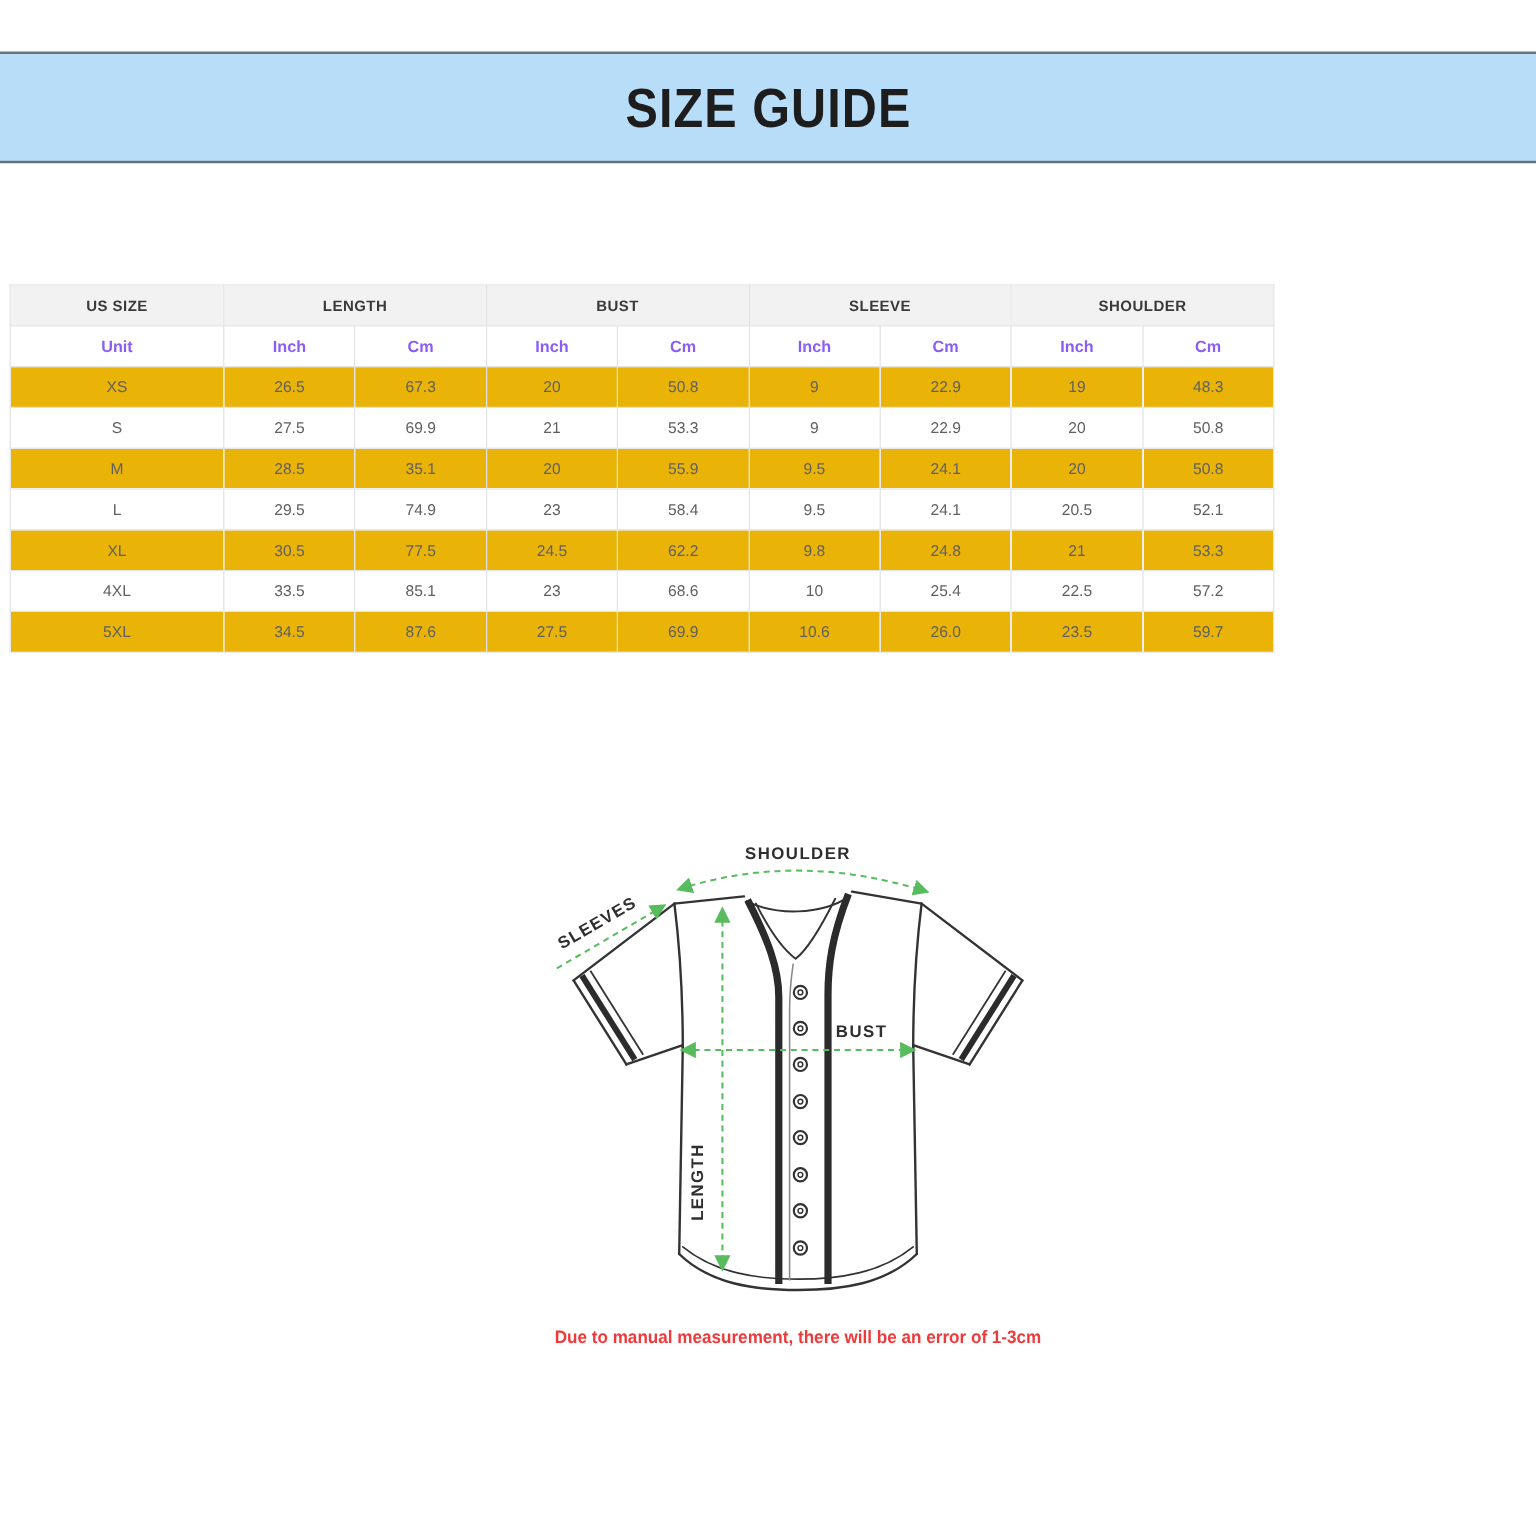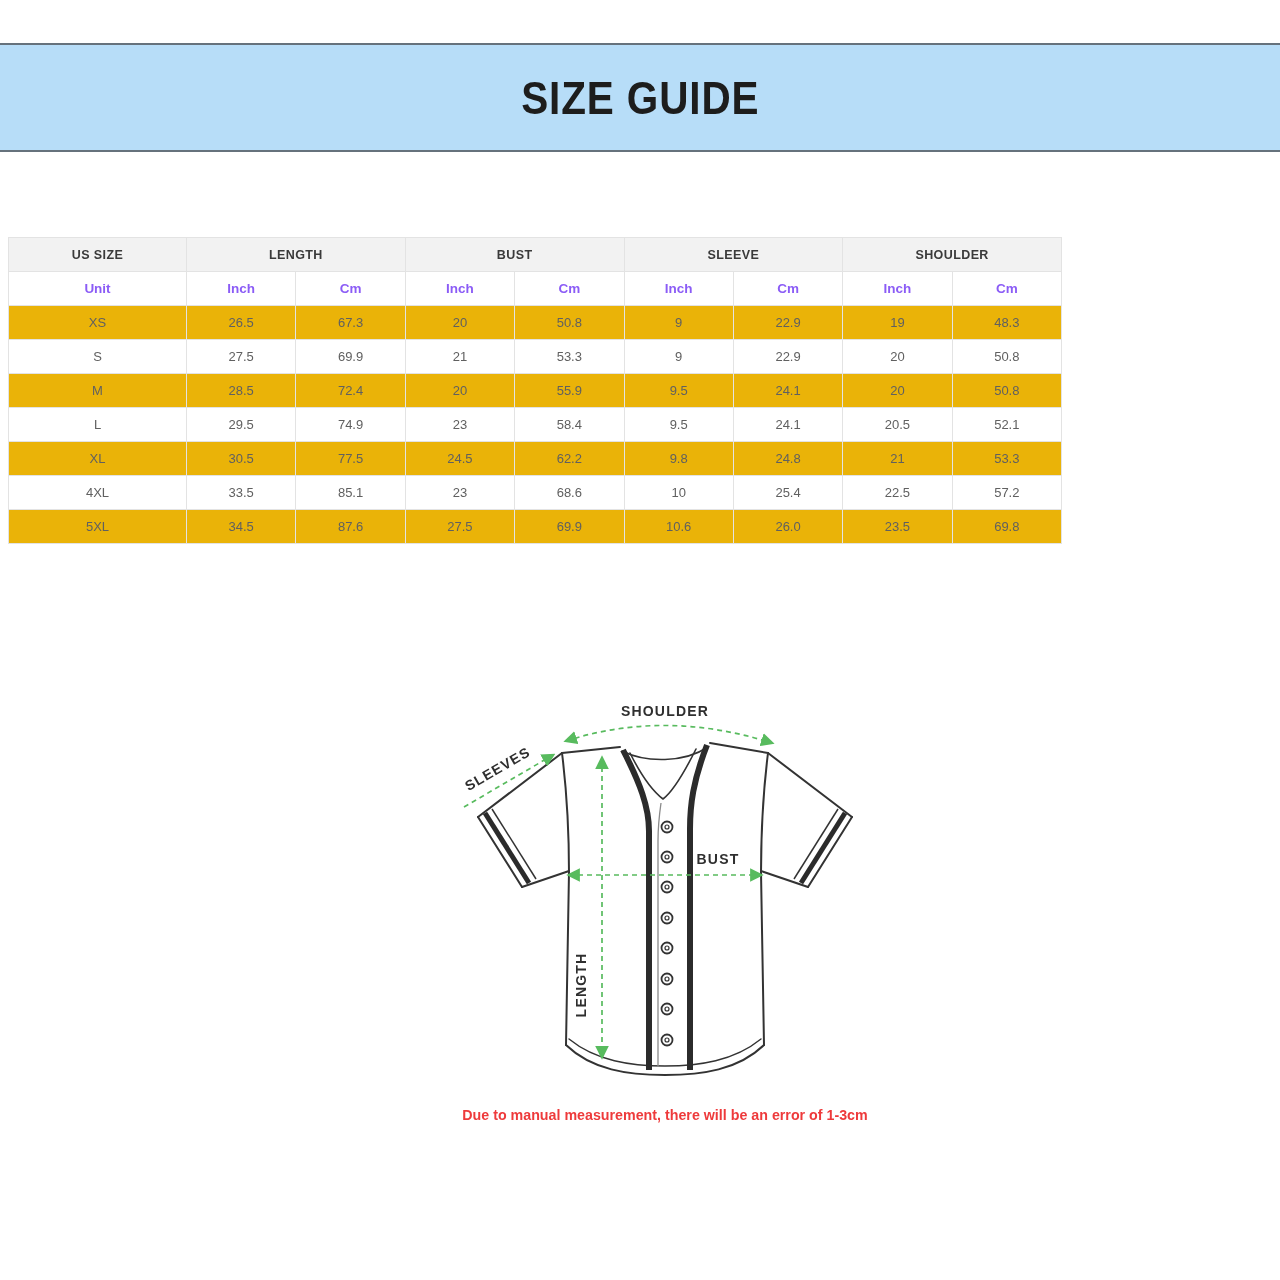--- a/index.html
+++ b/index.html
@@ -2,21 +2,21 @@
 <html><head>
 <meta charset="utf-8">
 <style>
   html,body{margin:0;padding:0;}
   body{
     width:1280px;height:1280px;position:relative;background:#ffffff;
     font-family:"Liberation Sans",sans-serif;overflow:hidden;
   }
   
   .banner{
-    position:absolute;left:0;top:43px;width:100%;height:109px;
+    position:absolute;left:0;top:43px;width:100%;height:93px;
     background:#b7ddf8;border-top:2px solid #66727c;border-bottom:2px solid #66727c;
     box-sizing:border-box;display:flex;align-items:center;justify-content:center;
   }
   .banner .title{
     font-size:46px;font-weight:bold;color:#1d1d1d;letter-spacing:1px;
     transform:scaleX(.88);white-space:nowrap;
   }
   
   table.size-table{
     position:absolute;left:8px;top:237px;width:1054px;
@@ -116,21 +116,21 @@
         <td>21</td>
         <td>53.3</td>
         <td>9</td>
         <td>22.9</td>
         <td>20</td>
         <td>50.8</td>
       </tr>
       <tr class="striped">
         <td>M</td>
         <td>28.5</td>
-        <td>72.4</td>
+        <td>35.1</td>
         <td>20</td>
         <td>55.9</td>
         <td>9.5</td>
         <td>24.1</td>
         <td>20</td>
         <td>50.8</td>
       </tr>
       <tr>
         <td>L</td>
         <td>29.5</td>
@@ -166,21 +166,21 @@
       </tr>
       <tr class="striped">
         <td>5XL</td>
         <td>34.5</td>
         <td>87.6</td>
         <td>27.5</td>
         <td>69.9</td>
         <td>10.6</td>
         <td>26.0</td>
         <td>23.5</td>
-        <td>69.8</td>
+        <td>59.7</td>
       </tr>
     </tbody>
 </table>
 
 <div class="diagram">
   <svg viewBox="0 0 430 398">
     <defs>
       <marker id="ah" viewBox="0 0 10 10" refX="8" refY="5" markerWidth="8" markerHeight="8" orient="auto-start-reverse">
         <path d="M0,0 L10,5 L0,10 z" fill="#58bb5e"></path>
       </marker>

